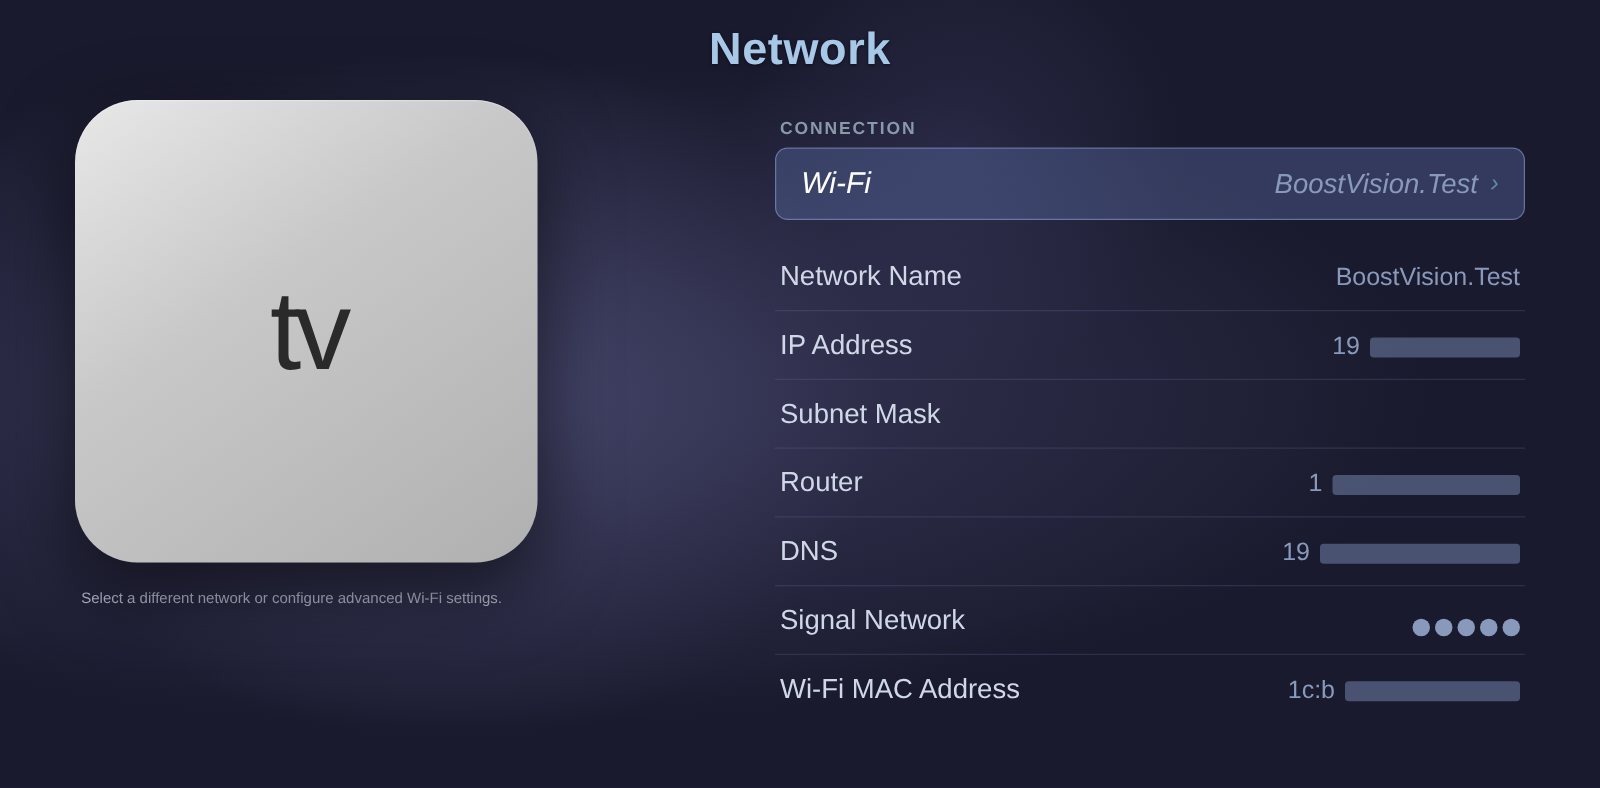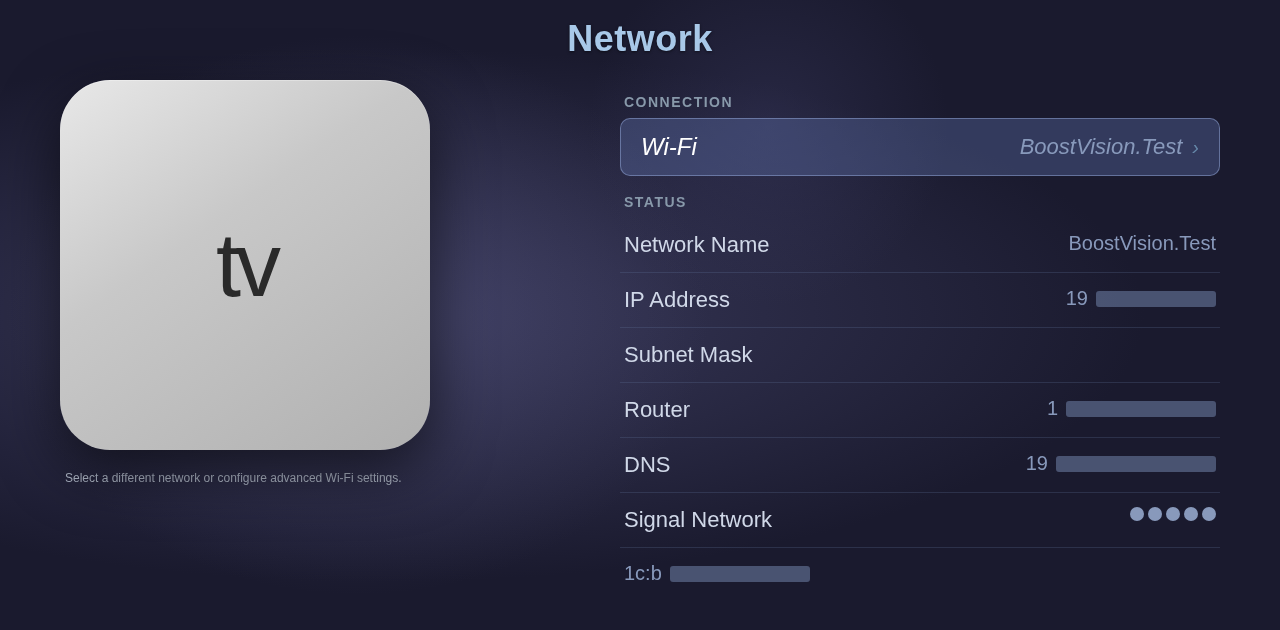--- a/index.html
+++ b/index.html
@@ -162,21 +162,21 @@
     }
 
     
     .status-section {
       display: flex;
       flex-direction: column;
     }
 
     .status-row {
       display: flex;
-      align-items: flex-start;
+      align-items: flex-end;
       justify-content: space-between;
       padding: 14px 4px;
       border-bottom: 1px solid rgba(100, 120, 160, 0.25);
     }
 
     .status-row:last-child {
       border-bottom: none;
     }
 
     .row-label {
@@ -250,21 +250,20 @@
       <div class="section-label">CONNECTION</div>
 
       <div class="connection-row">
         <span class="connection-label">Wi-Fi</span>
         <div class="connection-value">
           <span>BoostVision.Test</span>
           <span class="chevron-icon">›</span>
         </div>
       </div>
 
-      <div class="section-label">STATUS</div>
 
       <div class="status-section">
 
         <div class="status-row">
           <span class="row-label">Network Name</span>
           <span class="row-value">BoostVision.Test</span>
         </div>
 
         <div class="status-row">
           <span class="row-label">IP Address</span>
@@ -298,20 +297,21 @@
               <div class="signal-dot"></div>
               <div class="signal-dot"></div>
               <div class="signal-dot"></div>
               <div class="signal-dot"></div>
               <div class="signal-dot"></div>
             </div>
           </span>
         </div>
 
         <div class="status-row">
+          <span class="row-label">Wi-Fi MAC Address</span>
           <span class="row-value">
             1c:b<span class="mac-redacted" style="width:140px;"></span>
           </span>
         </div>
 
       </div>
     </div>
   </div>
 </div>
 

